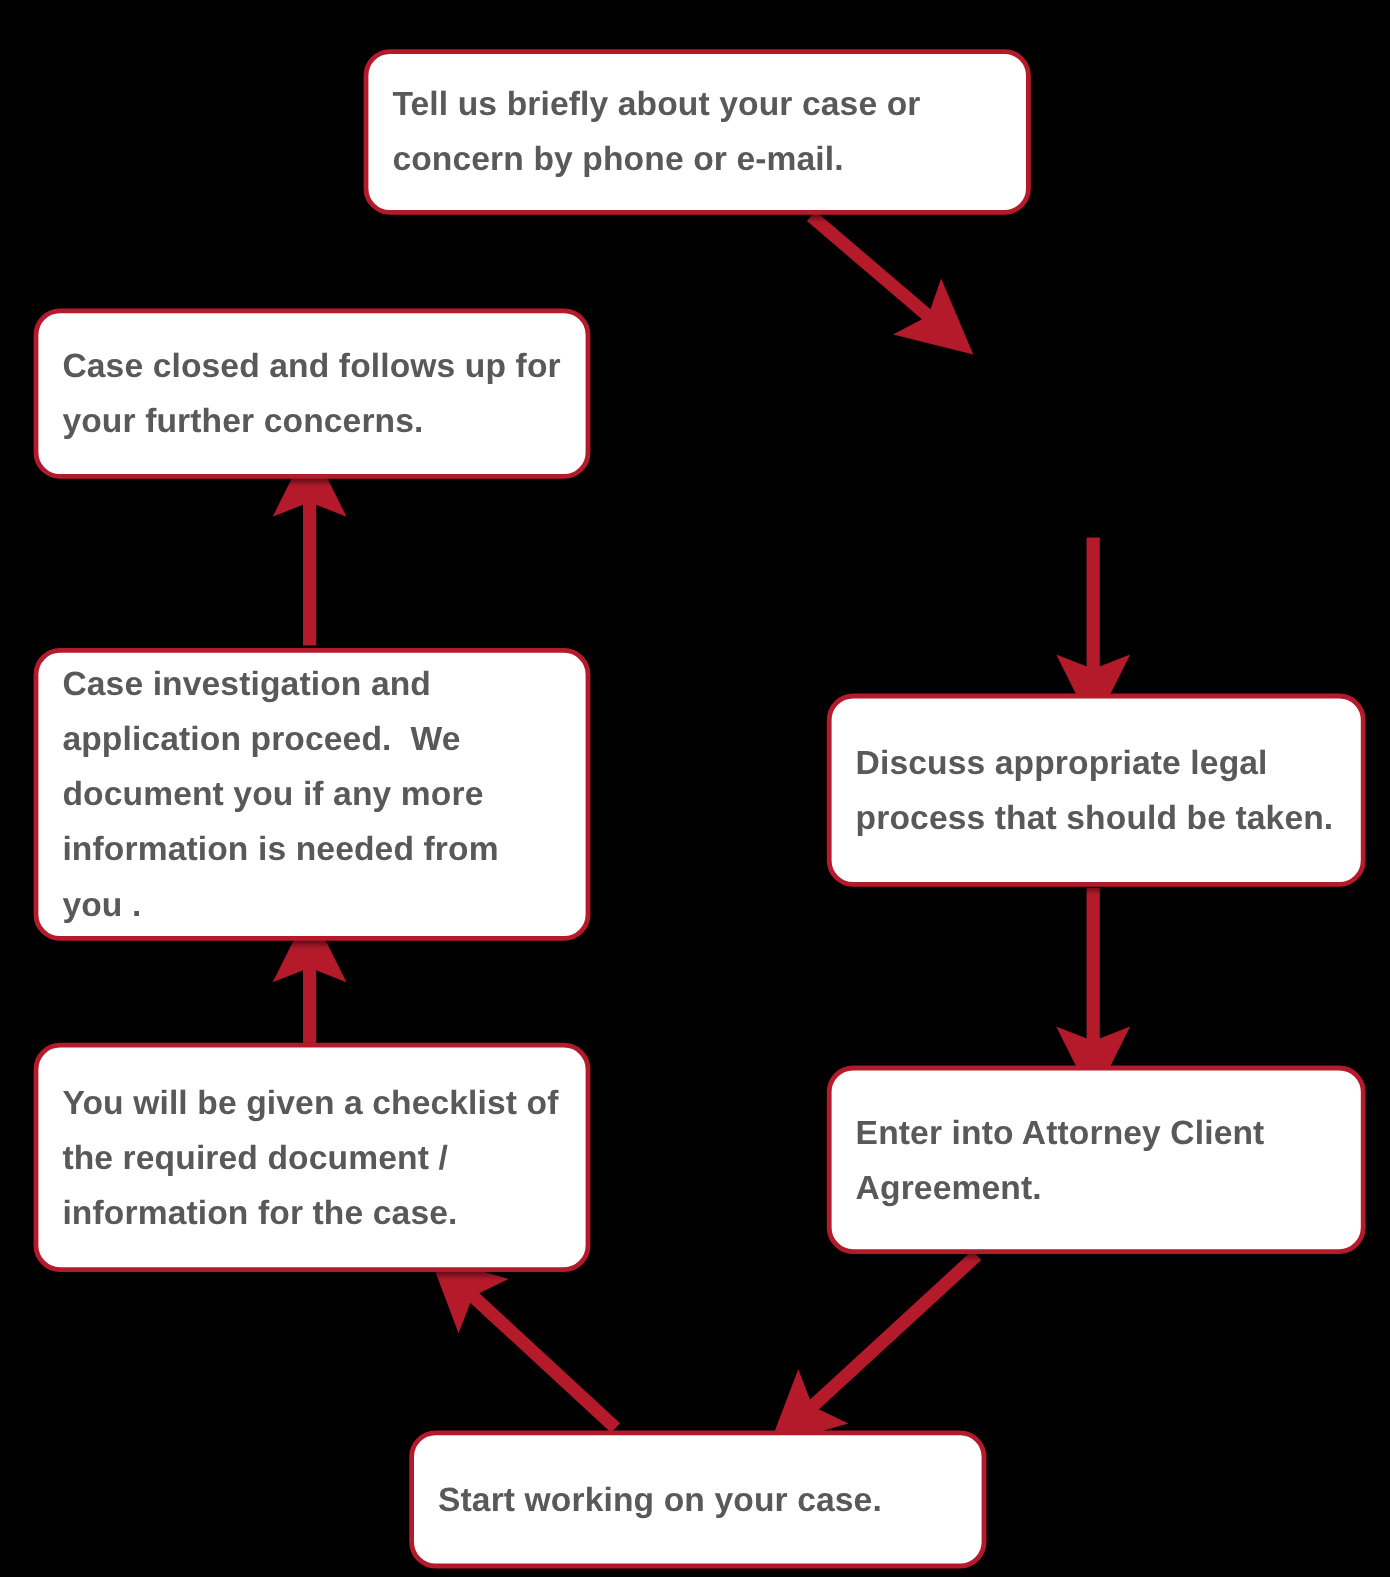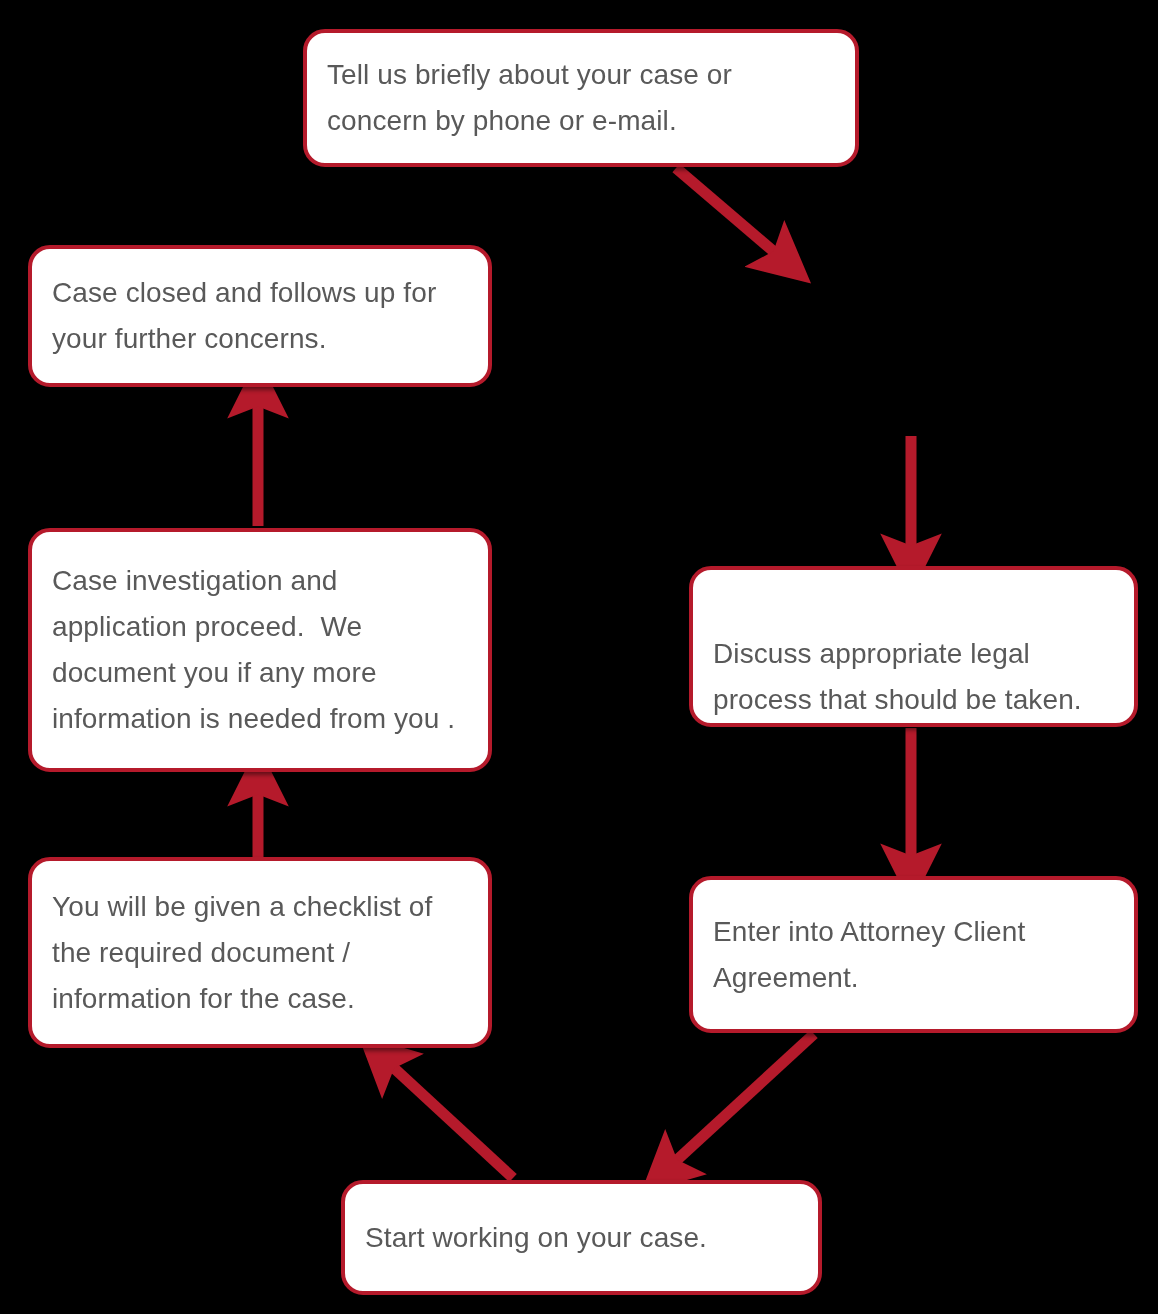--- a/index.html
+++ b/index.html
@@ -11,23 +11,24 @@
     width: 1158px;
     height: 1314px;
     position: relative;
     overflow: hidden;
     font-family: "Liberation Sans", sans-serif;
   }
 
   #flow-root {
     position: absolute;
     left: 0;
-    top: 4px;
+    top: 16px;
     width: 1158px;
     height: 1136px;
+    font-weight: bold;
   }
 
   #arrow-layer {
     position: absolute;
     left: 0;
     top: 0;
     width: 1158px;
     height: 1314px;
     pointer-events: none;
   }
@@ -54,21 +55,21 @@
     white-space: pre-wrap;
   }
 
   .node.center .node-text {
     text-align: left;
   }
 
   
   #node-intake       { left: 303px; top: 25px;   width: 556px;  height: 138px; }
   #node-schedule     { left: 689px; top: 259px;  width: 449px;  height: 172px; }
-  #node-discuss      { left: 689px; top: 562px;  width: 449px;  height: 161px; align-items: flex-end; }
+  #node-discuss      { left: 689px; top: 562px;  width: 449px;  height: 161px; }
   #node-agreement    { left: 689px; top: 872px;  width: 449px;  height: 157px; justify-content: flex-end; }
   #node-start        { left: 341px; top: 1176px; width: 481px;  height: 115px; }
   #node-checklist    { left: 28px;  top: 853px;  width: 464px;  height: 191px; }
   #node-investigation{ left: 28px;  top: 524px;  width: 464px;  height: 244px; }
   #node-closed       { left: 28px;  top: 241px;  width: 464px;  height: 142px; }
 </style>
 </head>
 <body>
 
 <div id="flow-root">

